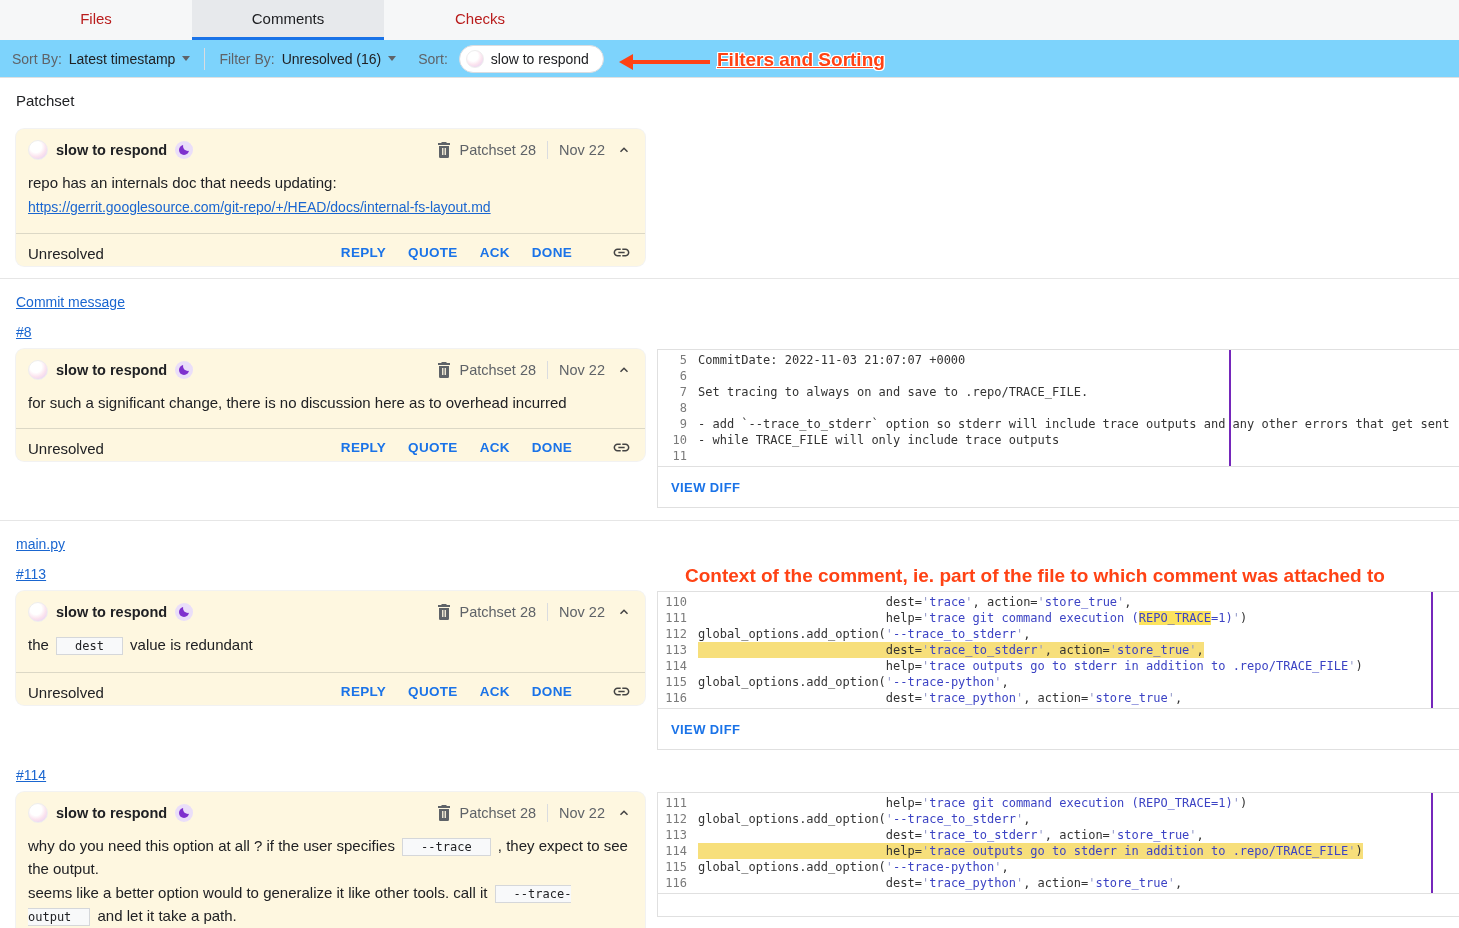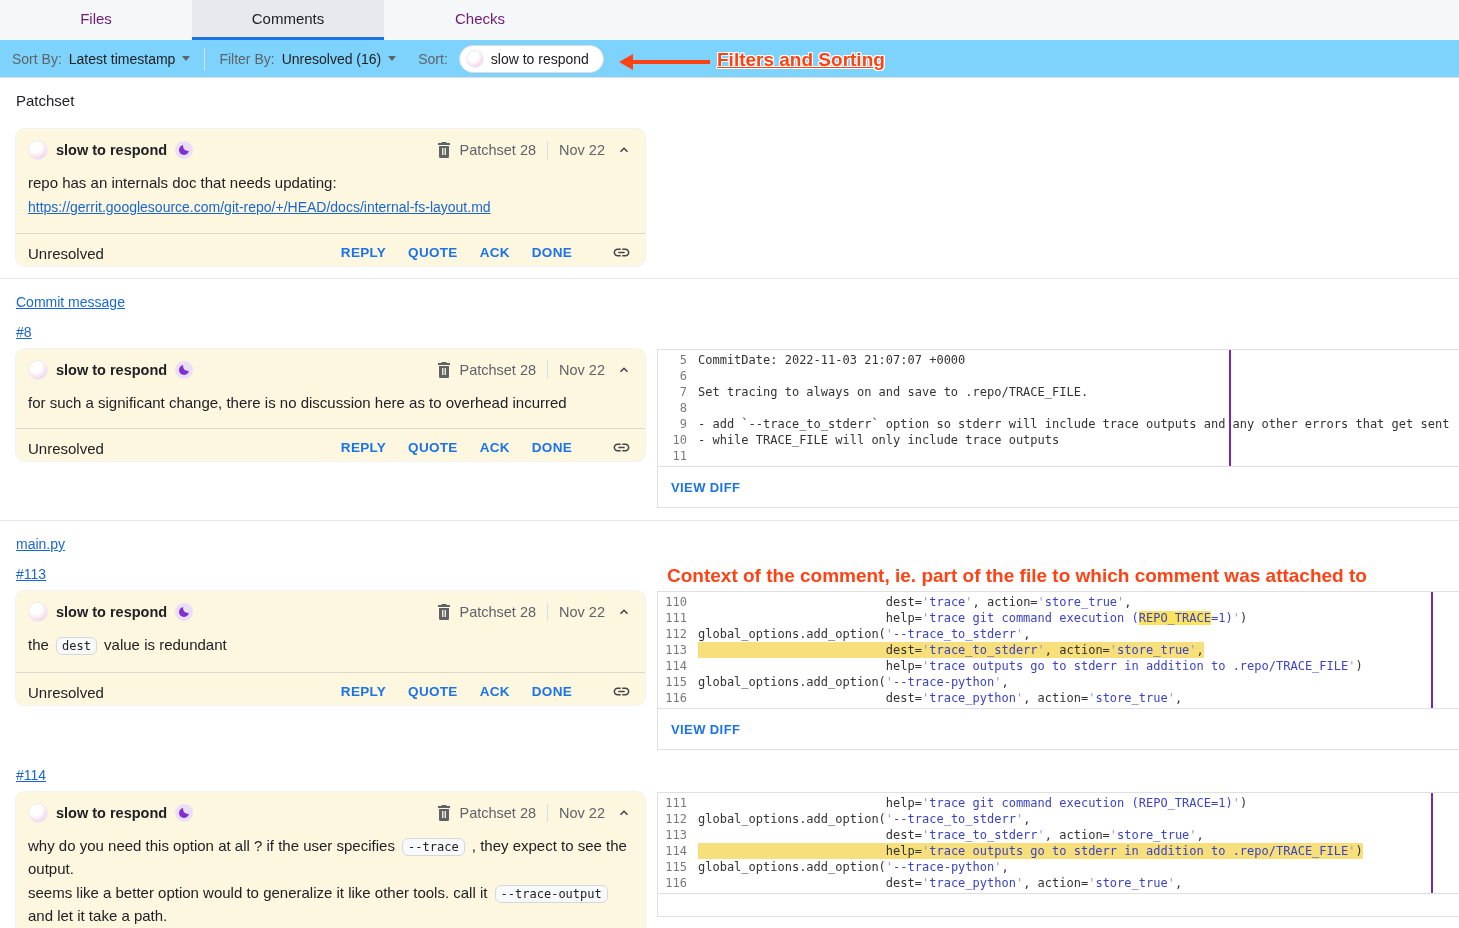--- a/index.html
+++ b/index.html
@@ -5,21 +5,21 @@
   * { margin:0; padding:0; box-sizing:border-box; }
   html,body { background:#fff; }
   .page {
     position:relative; width:1459px; height:928px; overflow:hidden;
     font-family:"Liberation Sans", sans-serif; color:#202124; background:#fff;
   }
   
   .tabbar { display:flex; height:40px; background:#f6f7f8; }
   .tab {
     width:192px; height:40px; display:flex; align-items:center; justify-content:center;
-    font-size:15px; color:#701a75; cursor:pointer; border-bottom:3px solid transparent;
+    font-size:15px; color:#b91c1c; cursor:pointer; border-bottom:3px solid transparent;
   }
   .tab.active { background:#e7e9ec; color:#202124; border-bottom:3px solid #1a73e8; }
   
   .toolbar {
     position:relative; height:38px; display:flex; align-items:center;
     padding:0 12px; border-bottom:1px solid #e0e0e0; font-size:14px; background:#7dd3fc;
   }
   .tb-label { color:#5f6368; margin-right:7px; }
   .tb-value { color:#202124; display:flex; align-items:center; cursor:pointer; }
   .caret { width:0; height:0; border:4px solid transparent; border-top:5px solid #5f6368; margin-left:7px; transform:translateY(2px); }
@@ -63,41 +63,41 @@
   .header-right { margin-left:auto; display:flex; align-items:center; }
   .meta-text { color:#5f6368; font-size:14.5px; }
   .meta-sep { width:1px; height:18px; background:#dadce0; margin:0 11px; }
   .icon-btn { display:flex; align-items:center; cursor:pointer; background:none; border:none; padding:0; }
   .trash { margin-right:8px; }
   .chev { margin-left:12px; }
   .card-body { padding:7px 14px 12px 12px; font-size:15px; line-height:21px; color:#202124; }
   .card-body p { margin:3px 0; }
   .chip {
     font-family:"DejaVu Sans Mono", monospace; font-size:12px; background:#f8f9fa;
-    border:1px solid #d5d7da; border-radius:6px; padding:1px 5px; margin:0 3px; color:#202124;
+    border:1px solid #d5d7da; border-radius:0; padding:1px 18px; margin:0 3px; color:#202124;
   }
   .card-footer { border-top:1px solid #dcd8c6; display:flex; align-items:flex-end; padding:9px 14px 4px 12px; }
   .status { font-size:15px; color:#202124; }
   .actions { margin-left:auto; display:flex; align-items:center; gap:22px; }
   .act-btn { color:#1a73e8; font-size:13.5px; font-weight:700; letter-spacing:0.3px; background:none; border:none; cursor:pointer; font-family:inherit; }
   .link-btn { margin-left:18px; }
   
   .diff-box { border:1px solid #e0e0e0; border-right:none; background:#fff; }
   .code-area { position:relative; padding:2px 0; font-family:"DejaVu Sans Mono", monospace; font-size:12px; overflow:hidden; }
   .code-row { display:flex; height:16px; line-height:16px; }
   .gutter { width:40px; flex:none; text-align:right; padding-right:11px; color:#7a7a7a; }
   .codetext { white-space:pre; color:#333; flex:none; }
   .q { color:#9298c8; }
   .s { color:#3c43c4; }
   .mk { background:#fce35e; }
   .lhl { background:#f7df7b; }
   .margin-line { position:absolute; top:0; bottom:0; width:1.5px; background:#7527bb; }
   .viewdiff-row { border-top:1px solid #e0e0e0; padding:11px 13px; }
   .viewdiff { color:#1a73e8; font-size:13px; font-weight:700; letter-spacing:0.4px; background:none; border:none; cursor:pointer; font-family:inherit; }
-  .context-ann { position:relative; top:-4px; margin-left:10px; }
+  .context-ann { position:relative; top:-4px; margin-left:28px; }
 </style>
 </head>
 <body>
 
 <div class="page">
 
   <div class="tabbar">
     <div class="tab">Files</div>
     <div class="tab active">Comments</div>
     <div class="tab">Checks</div>

